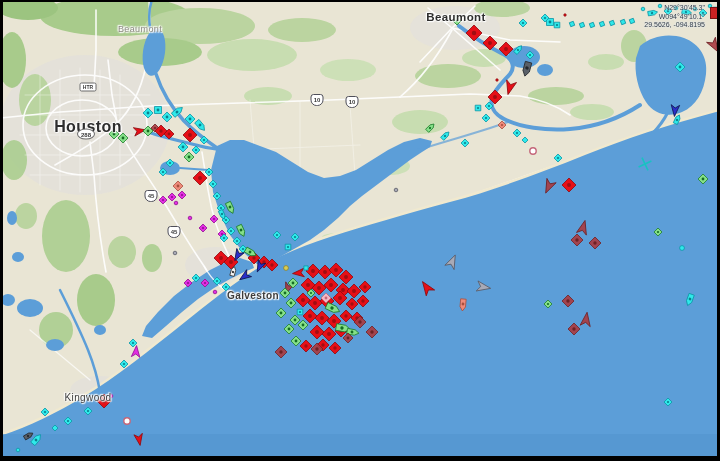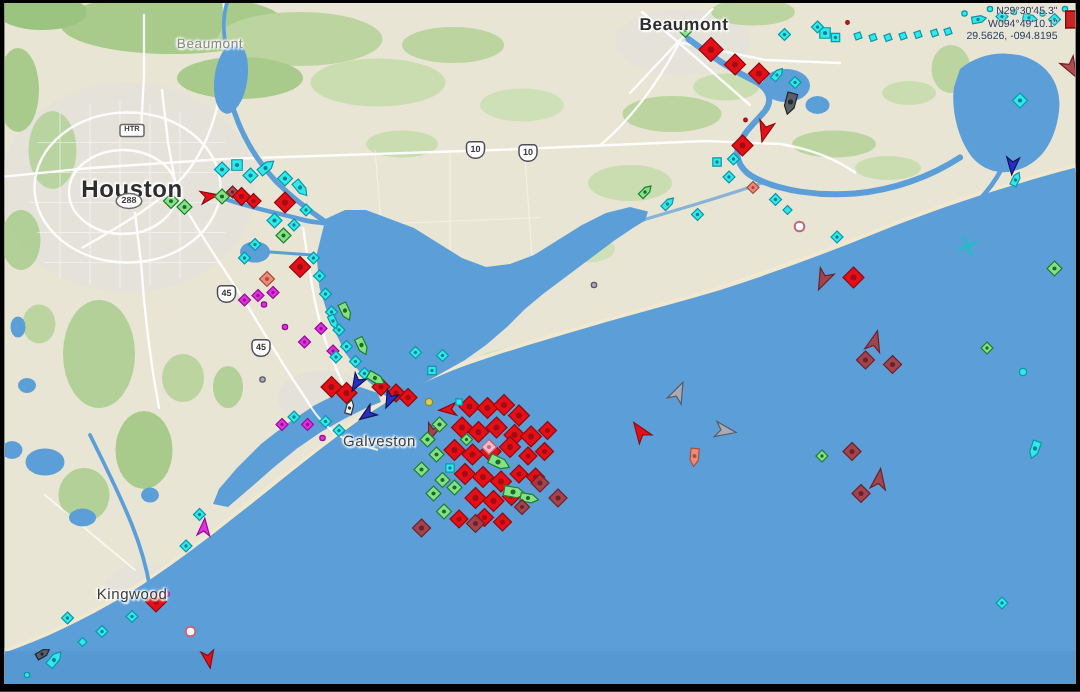--- a/index.html
+++ b/index.html
@@ -868,21 +868,21 @@
           <g transform="translate(55 428) rotate(0)">
             <path fill="#2fe9ea" stroke="#0d96a6" stroke-width="0.8" d="M0 -3 L3 0 L0 3 L-3 0 Z"></path>
           </g>
         </g>
     </svg>
 
     <div id="labels">
         <div class="city-label" style="left: 85px; top: 125px; font-size: 16px; font-weight: 700; color: rgb(46, 46, 46);">Houston</div>
         <div class="city-label" style="left: 137px; top: 27px; font-size: 9px; font-weight: 400; color: rgb(139, 137, 127);">Beaumont</div>
         <div class="city-label" style="left: 453px; top: 15px; font-size: 11.5px; font-weight: 700; color: rgb(46, 46, 46);">Beaumont</div>
-        <div class="city-label" style="left: 250px; top: 293px; font-size: 10px; font-weight: 400; color: rgb(60, 60, 60);">Galveston</div>
+        <div class="city-label" style="left: 250px; top: 293px; font-size: 10px; font-weight: 700; color: rgb(60, 60, 60);">Galveston</div>
         <div class="city-label" style="left: 85px; top: 395px; font-size: 10px; font-weight: 400; color: rgb(60, 60, 60);">Kingwood</div>
       </div>
     <div id="shields">
         <div class="shield toll" style="left: 85px; top: 85px;">HTR</div>
         <div class="shield oval" style="left: 83px; top: 132px;">288</div>
         <div class="shield interstate" style="left: 148px; top: 194px;">45</div>
         <div class="shield interstate" style="left: 171px; top: 230px;">45</div>
         <div class="shield interstate" style="left: 314px; top: 98px;">10</div>
         <div class="shield interstate" style="left: 349px; top: 100px;">10</div>
       </div>

